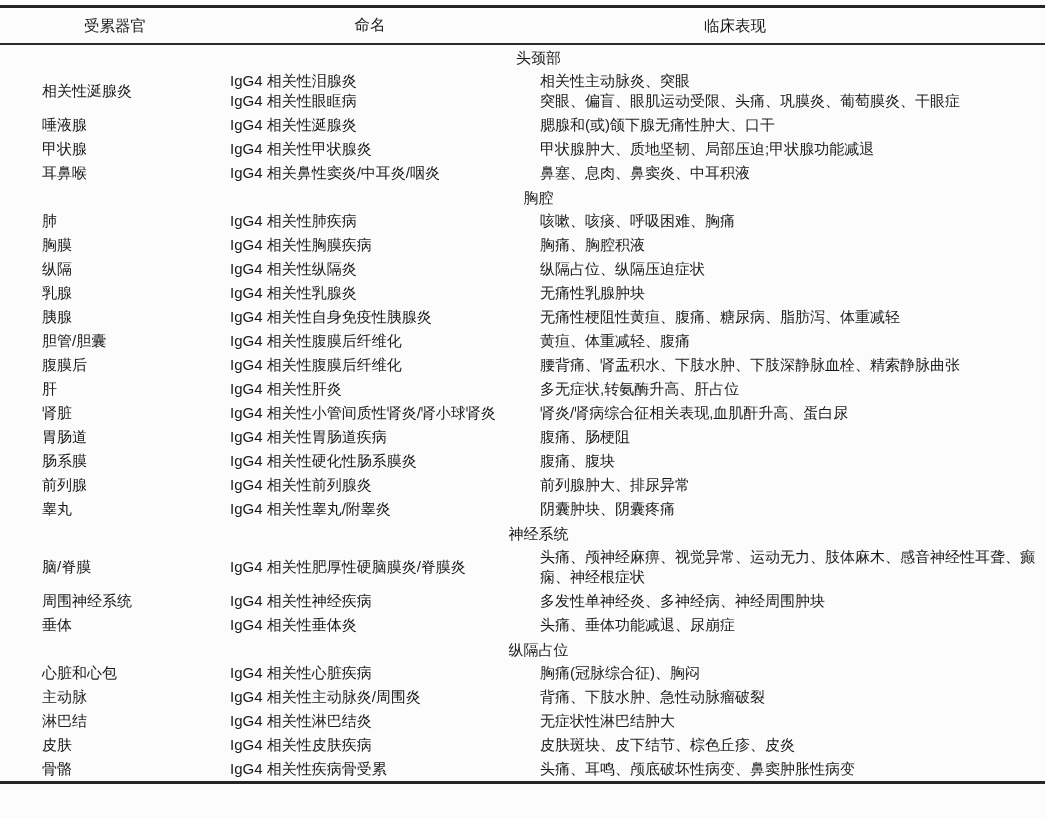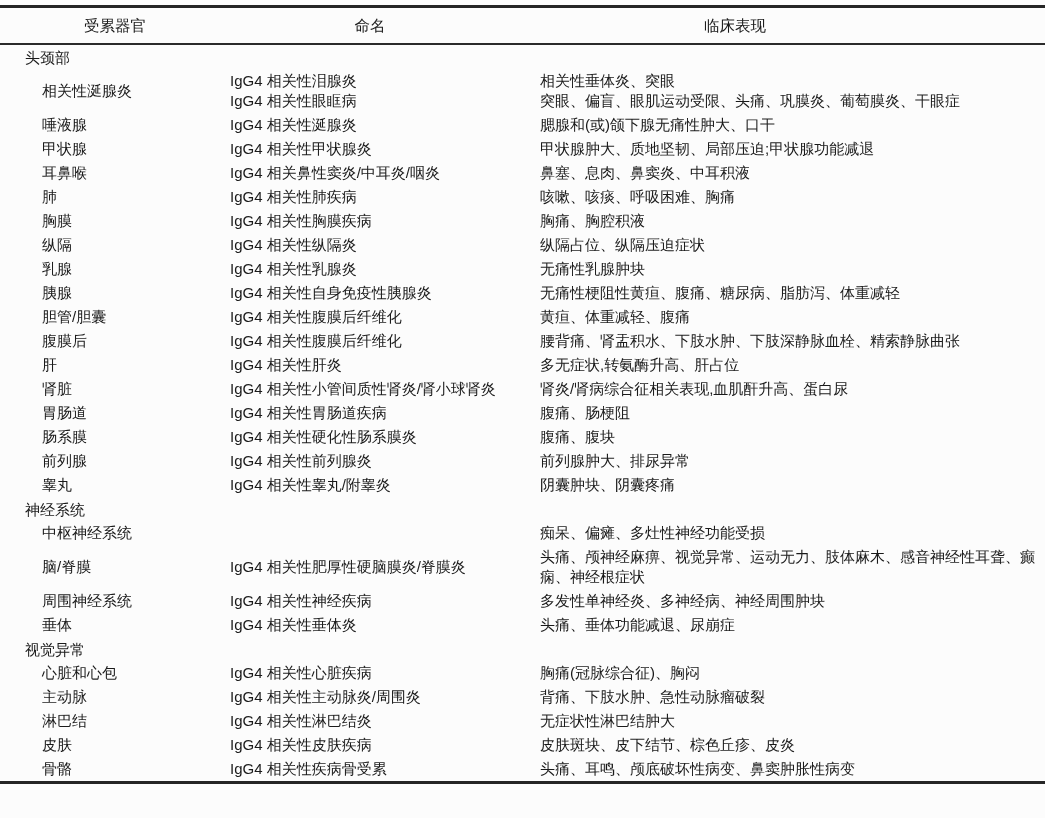--- a/index.html
+++ b/index.html
@@ -29,30 +29,31 @@
   col.c-organ { width: 230px; }
   col.c-naming { width: 310px; }
   col.c-clinical { width: 505px; }
   thead th {
     font-weight: normal;
     font-size: 15.5px;
     text-align: center;
     padding: 8px 0 7px 0;
     border-bottom: 2px solid #2b2b2b;
   }
-  thead th.h-naming { padding-right: 30px; }
+  thead th.h-naming { padding-right: 30px; font-family: Liberation Mono, monospace; }
   thead th.h-clinical { padding-right: 115px; }
   tbody td {
     padding: 2px 0;
     vertical-align: middle;
   }
   td.section-title {
-    padding-left: 25px;
+    padding-left: 32px;
     padding-top: 3px;
     padding-bottom: 1px;
+    text-align: center;
   }
   td.organ-cell { padding-left: 42px; }
   td.naming-cell { padding-right: 6px; }
   td.clinical-cell { padding-right: 4px; }
   .cell-line { min-height: 20px; }
 </style>
 </head>
 <body>
 
 <div class="page">
@@ -73,21 +74,21 @@
         <tr>
           <td class="section-title" colspan="3">头颈部</td>
         </tr>
         <tr>
           <td class="organ-cell">相关性涎腺炎</td>
           <td class="naming-cell">
             <div class="cell-line">IgG4 相关性泪腺炎</div>
             <div class="cell-line">IgG4 相关性眼眶病</div>
           </td>
           <td class="clinical-cell">
-            <div class="cell-line">相关性垂体炎、突眼</div>
+            <div class="cell-line">相关性主动脉炎、突眼</div>
             <div class="cell-line">突眼、偏盲、眼肌运动受限、头痛、巩膜炎、葡萄膜炎、干眼症</div>
           </td>
         </tr>
         <tr>
           <td class="organ-cell">唾液腺</td>
           <td class="naming-cell">
             <div class="cell-line">IgG4 相关性涎腺炎</div>
           </td>
           <td class="clinical-cell">
             <div class="cell-line">腮腺和(或)颌下腺无痛性肿大、口干</div>
@@ -105,20 +106,23 @@
         <tr>
           <td class="organ-cell">耳鼻喉</td>
           <td class="naming-cell">
             <div class="cell-line">IgG4 相关鼻性窦炎/中耳炎/咽炎</div>
           </td>
           <td class="clinical-cell">
             <div class="cell-line">鼻塞、息肉、鼻窦炎、中耳积液</div>
           </td>
         </tr>
         <tr>
+          <td class="section-title" colspan="3">胸腔</td>
+        </tr>
+        <tr>
           <td class="organ-cell">肺</td>
           <td class="naming-cell">
             <div class="cell-line">IgG4 相关性肺疾病</div>
           </td>
           <td class="clinical-cell">
             <div class="cell-line">咳嗽、咳痰、呼吸困难、胸痛</div>
           </td>
         </tr>
         <tr>
           <td class="organ-cell">胸膜</td>
@@ -225,27 +229,20 @@
             <div class="cell-line">IgG4 相关性睾丸/附睾炎</div>
           </td>
           <td class="clinical-cell">
             <div class="cell-line">阴囊肿块、阴囊疼痛</div>
           </td>
         </tr>
         <tr>
           <td class="section-title" colspan="3">神经系统</td>
         </tr>
         <tr>
-          <td class="organ-cell">中枢神经系统</td>
-          <td class="naming-cell"></td>
-          <td class="clinical-cell">
-            <div class="cell-line">痴呆、偏瘫、多灶性神经功能受损</div>
-          </td>
-        </tr>
-        <tr>
           <td class="organ-cell">脑/脊膜</td>
           <td class="naming-cell">
             <div class="cell-line">IgG4 相关性肥厚性硬脑膜炎/脊膜炎</div>
           </td>
           <td class="clinical-cell">
             <div class="cell-line">头痛、颅神经麻痹、视觉异常、运动无力、肢体麻木、感音神经性耳聋、癫痫、神经根症状</div>
           </td>
         </tr>
         <tr>
           <td class="organ-cell">周围神经系统</td>
@@ -259,21 +256,21 @@
         <tr>
           <td class="organ-cell">垂体</td>
           <td class="naming-cell">
             <div class="cell-line">IgG4 相关性垂体炎</div>
           </td>
           <td class="clinical-cell">
             <div class="cell-line">头痛、垂体功能减退、尿崩症</div>
           </td>
         </tr>
         <tr>
-          <td class="section-title" colspan="3">视觉异常</td>
+          <td class="section-title" colspan="3">纵隔占位</td>
         </tr>
         <tr>
           <td class="organ-cell">心脏和心包</td>
           <td class="naming-cell">
             <div class="cell-line">IgG4 相关性心脏疾病</div>
           </td>
           <td class="clinical-cell">
             <div class="cell-line">胸痛(冠脉综合征)、胸闷</div>
           </td>
         </tr>

